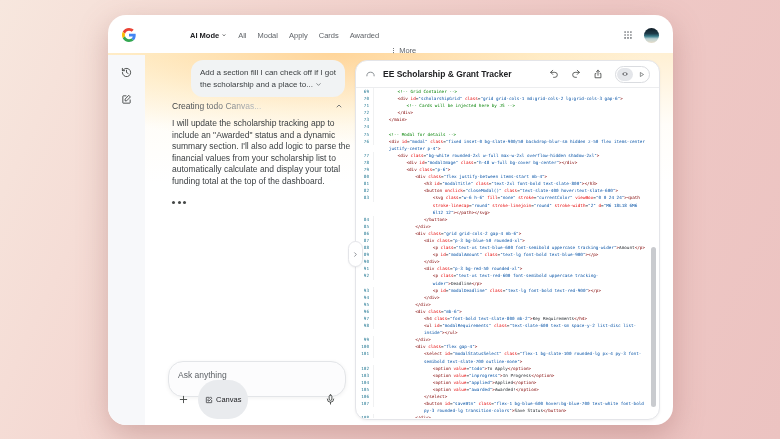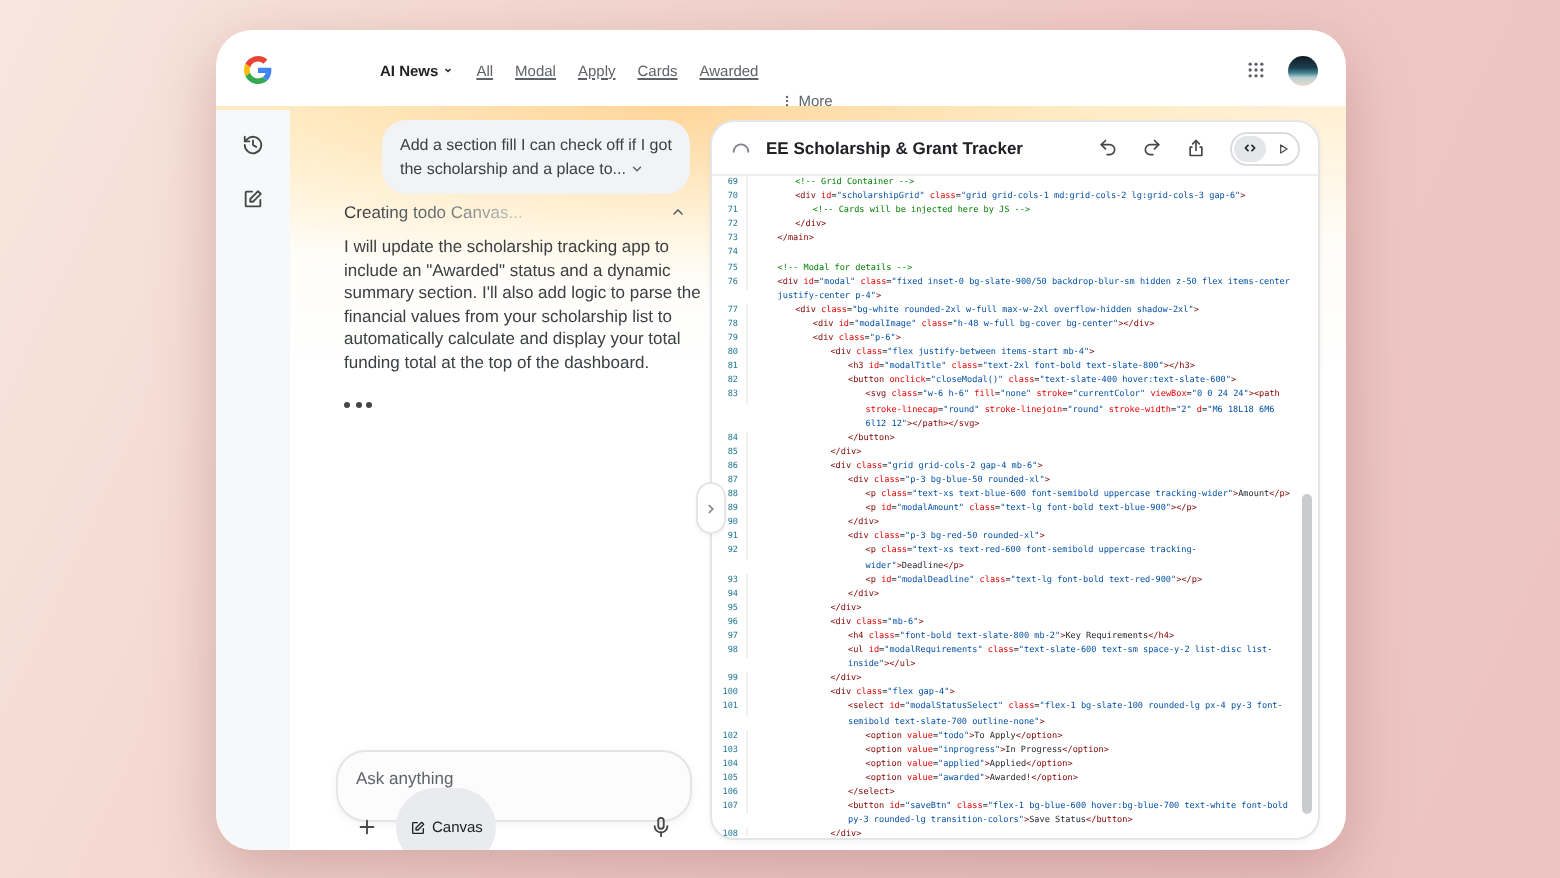--- a/index.html
+++ b/index.html
@@ -12,21 +12,21 @@
   .stage{position:relative;width:780px;height:439px;
     background:linear-gradient(115deg,#f7e7de 0%,#f4d8d2 28%,#efc9c6 62%,#ecc3c1 100%);}
   .window{position:absolute;left:108px;top:15px;width:565px;height:410px;background:#fff;
     border-radius:18px;box-shadow:0 10px 30px rgba(150,90,85,.35);overflow:hidden;}
   
   .topnav{position:absolute;left:0;top:0;right:0;height:40px;display:flex;align-items:center;
     padding:0 14px;z-index:5;}
   .glogo{width:14px;height:14px;flex:0 0 auto;}
   .navitems{display:flex;align-items:center;gap:11px;margin-left:54px;font-size:7.5px;color:#5f6368;}
   .nav-active{font-weight:bold;color:#202124;display:flex;align-items:center;gap:2px;}
-  .nav-item{cursor:pointer;text-decoration:underline;}
+  .nav-item{cursor:pointer;}
   .nav-more{display:flex;align-items:center;gap:2px;margin-top:31px;}
   .nav-right{margin-left:auto;display:flex;align-items:center;gap:11px;}
   .avatar{width:15px;height:15px;border-radius:50%;
     background:linear-gradient(180deg,#101d27 0%,#1d3b4a 38%,#3a7d8c 55%,#b9d0d3 72%,#e7ddc9 100%);}
   
   .glow{position:absolute;left:0;right:0;top:38px;height:130px;pointer-events:none;z-index:0;
     background:
       radial-gradient(75% 95% at 40% 0%,rgba(255,176,74,.42),rgba(255,214,130,.20) 48%,rgba(255,255,255,0) 75%),
       linear-gradient(180deg,rgba(255,205,110,.30),rgba(255,240,205,.12) 55%,rgba(255,255,255,0) 100%);}
   
@@ -41,21 +41,21 @@
   .bubble .chev{display:inline-block;width:7px;height:7px;vertical-align:-1px;color:#5f6368;}
   .statusrow{position:absolute;left:27px;right:12px;top:46px;display:flex;align-items:center;
     justify-content:space-between;}
   .statustext{font-size:8.5px;background:linear-gradient(90deg,#33373b 0%,#6b7075 55%,#c2c6ca 100%);
     -webkit-background-clip:text;background-clip:text;color:transparent;}
   .chev-up{width:8px;height:8px;color:#5f6368;cursor:pointer;}
   .answer{position:absolute;left:27px;width:180px;top:63px;font-size:8.5px;line-height:11.6px;color:#3c4043;}
   .dots{position:absolute;left:27px;top:146px;display:flex;gap:2.5px;}
   .dots i{width:3px;height:3px;border-radius:50%;background:#444746;}
   
-  .composer{position:absolute;left:23px;top:320px;width:178px;height:36px;background:#fcfcfd;
+  .composer{position:absolute;left:23px;top:306px;width:178px;height:36px;background:#fcfcfd;
     border:1px solid #e3e5e8;border-radius:15px;box-shadow:0 1px 4px rgba(0,0,0,.06);
     padding:8px 9px 6px 9px;display:flex;flex-direction:column;justify-content:space-between;}
   .placeholder{font-size:8.5px;color:#5f6368;}
   .composer-row{display:flex;align-items:center;}
   .plus{width:11px;height:11px;color:#444746;cursor:pointer;}
   .chip{margin-left:9px;display:flex;align-items:center;gap:3px;background:#e9ebee;border-radius:999px;
     padding:15px 7px;cursor:pointer;}
   .chip svg{width:8px;height:8px;color:#202124;}
   .chip span{font-size:7.5px;color:#202124;}
   .mic{margin-left:auto;width:11px;height:11px;color:#444746;cursor:pointer;}
@@ -100,21 +100,21 @@
 
     <div class="topnav">
       <svg class="glogo" viewBox="0 0 48 48">
         <path fill="#EA4335" d="M24 9.5c3.54 0 6.71 1.22 9.21 3.6l6.85-6.85C35.9 2.38 30.47 0 24 0 14.62 0 6.51 5.38 2.56 13.22l7.98 6.19C12.43 13.72 17.74 9.5 24 9.5z"></path>
         <path fill="#4285F4" d="M46.98 24.55c0-1.57-.15-3.09-.38-4.55H24v9.02h12.94c-.58 2.96-2.26 5.48-4.78 7.18l7.73 6c4.51-4.18 7.09-10.36 7.09-17.65z"></path>
         <path fill="#FBBC05" d="M10.53 28.59c-.48-1.45-.76-2.99-.76-4.59s.27-3.14.76-4.59l-7.98-6.19C.92 16.46 0 20.12 0 24c0 3.88.92 7.54 2.56 10.78l7.97-6.19z"></path>
         <path fill="#34A853" d="M24 48c6.48 0 11.93-2.13 15.89-5.81l-7.73-6c-2.15 1.45-4.92 2.3-8.16 2.3-6.26 0-11.57-4.22-13.47-9.91l-7.98 6.19C6.51 42.62 14.62 48 24 48z"></path>
       </svg>
       <div class="navitems">
         <span class="nav-active">
-          <span>AI News</span>
+          <span>AI Mode</span>
           <svg width="6" height="6" viewBox="0 0 24 24" fill="none" stroke="currentColor" stroke-width="3">
               <path d="M7 10l5 5 5-5"></path>
             </svg>
         </span>
         <span id="nav-tab-list" style="display:flex;gap:11px;">
             <span class="nav-item">All</span>
             <span class="nav-item">Modal</span>
             <span class="nav-item">Apply</span>
             <span class="nav-item">Cards</span>
             <span class="nav-item">Awarded</span>

